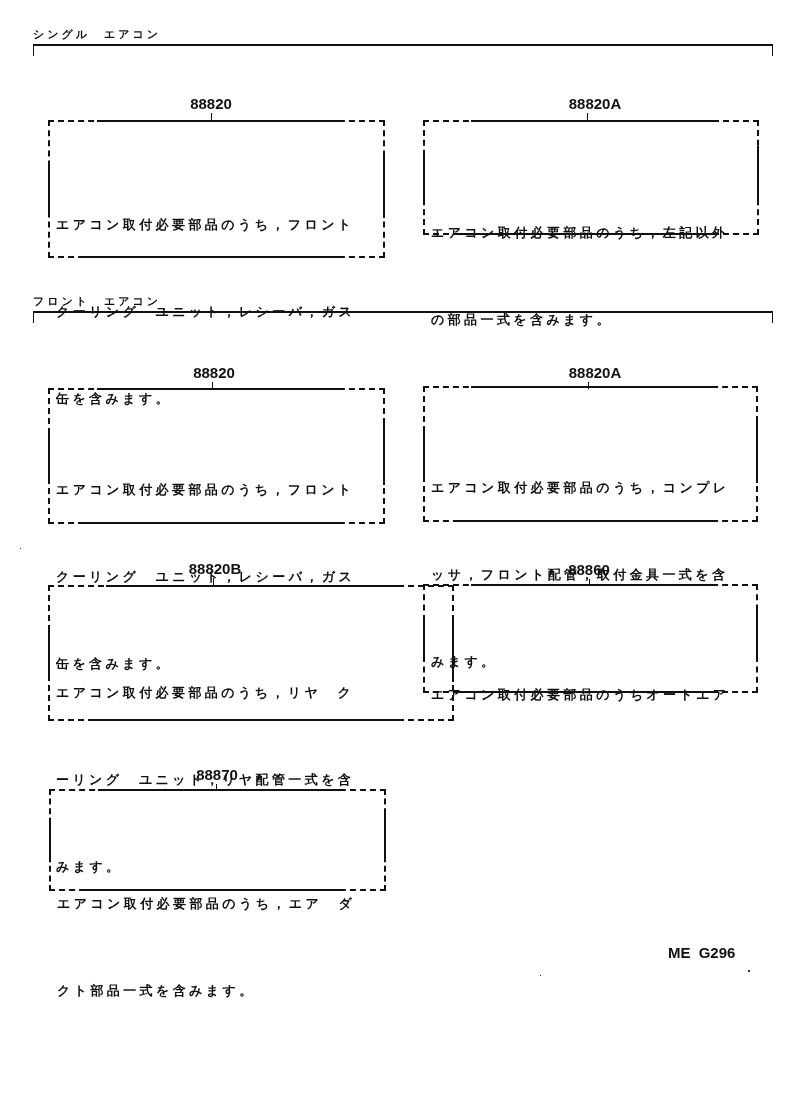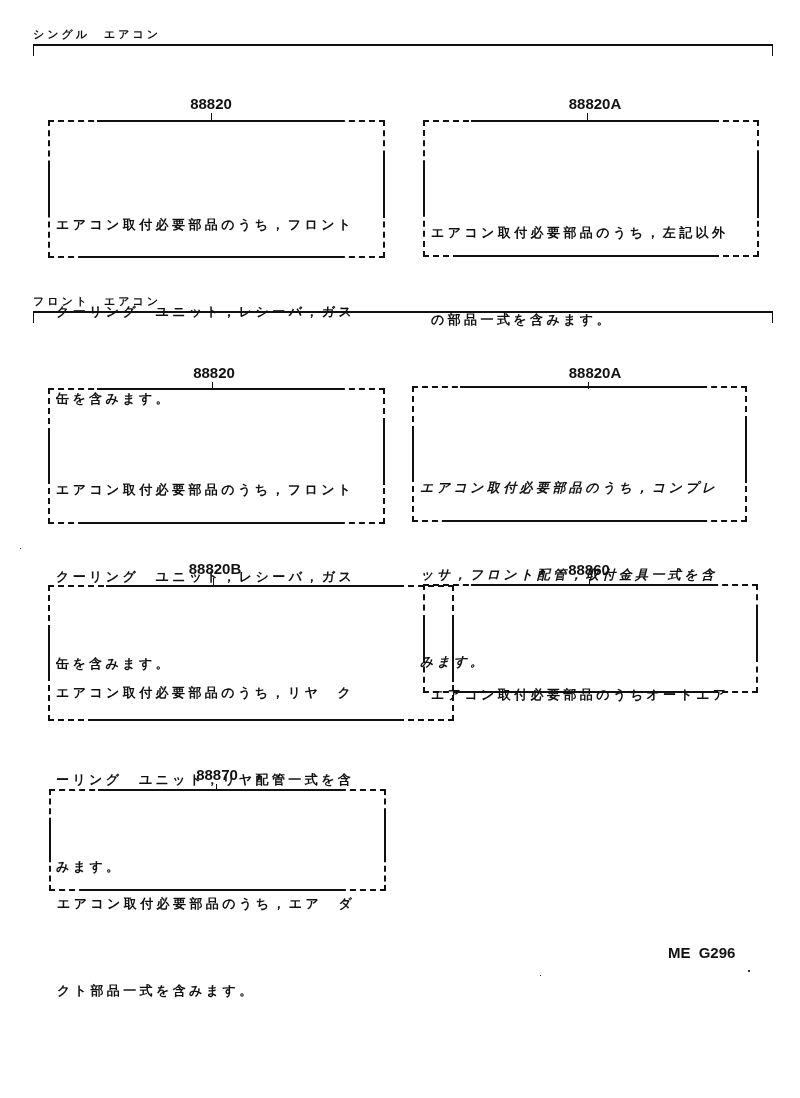--- a/index.html
+++ b/index.html
@@ -72,21 +72,21 @@
       <div class="solid-right"></div>
     <div class="desc" style="top:30px;">
       <div>エアコン取付必要部品のうち，フロント</div>
       <div>クーリング　ユニット，レシーバ，ガス</div>
       <div>缶を含みます。</div>
     </div>
   </div>
 
   <div class="part-number" style="left:535px; top:96px;">88820A</div>
   <div class="tick" style="left:587px; top:113px;"></div>
-  <div class="part-box" style="left:423px; top:120px; width:336px; height:137px;">
+  <div class="part-box" style="left:423px; top:120px; width:336px; height:115px;">
     <div class="solid-top"></div>
       <div class="solid-bottom"></div>
     <div class="solid-left"></div>
       <div class="solid-right"></div>
     <div class="desc" style="top:38px;">
       <div>エアコン取付必要部品のうち，左記以外</div>
       <div>の部品一式を含みます。</div>
     </div>
   </div>
 </div>
@@ -104,21 +104,21 @@
       <div class="solid-right"></div>
     <div class="desc" style="top:27px;">
       <div>エアコン取付必要部品のうち，フロント</div>
       <div>クーリング　ユニット，レシーバ，ガス</div>
       <div>缶を含みます。</div>
     </div>
   </div>
 
   <div class="part-number" style="left:535px; top:365px;">88820A</div>
   <div class="tick" style="left:588px; top:382px;"></div>
-  <div class="part-box" style="left:412px; top:386px; width:335px; height:136px;font-style:italic;">
+  <div class="part-box" style="left:423px; top:386px; width:335px; height:136px;">
     <div class="solid-top"></div>
       <div class="solid-bottom"></div>
     <div class="solid-left"></div>
       <div class="solid-right"></div>
     <div class="desc" style="top:27px;">
       <div>エアコン取付必要部品のうち，コンプレ</div>
       <div>ッサ，フロント配管，取付金具一式を含</div>
       <div>みます。</div>
     </div>
   </div>

